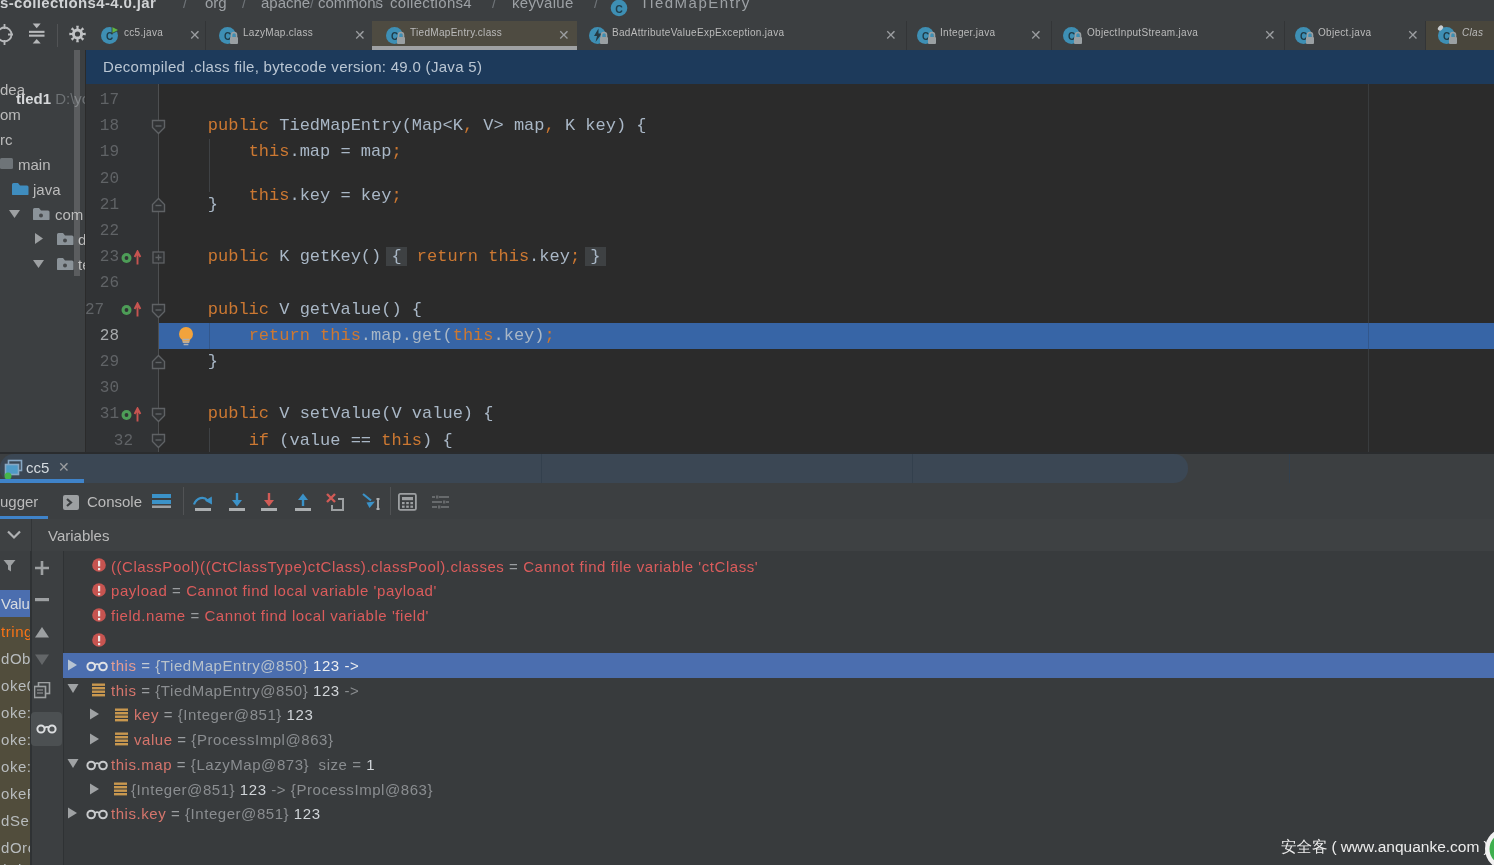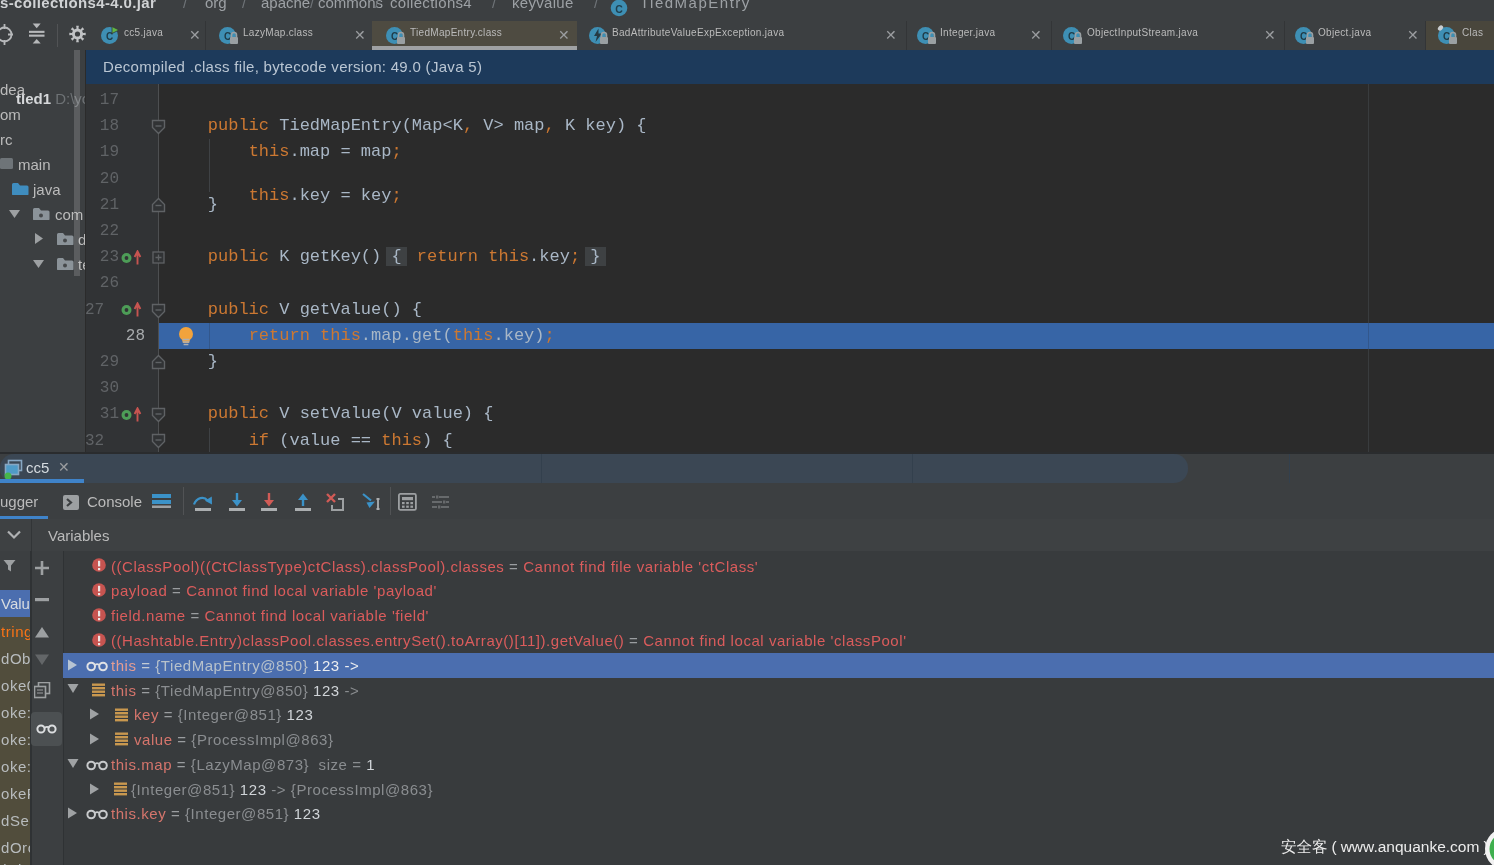--- a/index.html
+++ b/index.html
@@ -141,21 +141,21 @@
   </div>
 
   <div class="abs" style="left:1425px;top:0;width:69px;height:29px;border-left:1px solid #333537;background:#49463c;">
     <svg class="abs" style="left:11px;top:4px;" width="22" height="21">
         <circle cx="9.5" cy="10.5" r="8.5" fill="#3e8fb4"></circle>
         <text x="9.5" y="14.5" font-size="10" font-family="Liberation Sans" fill="#1f3b47" text-anchor="middle" font-weight="bold">C</text>
         <ellipse cx="3.5" cy="3" rx="3" ry="2.2" transform="rotate(-45 3.5 3)" fill="#c9cdd0"></ellipse>
         <rect x="12" y="12" width="8" height="7" rx="1" fill="#9aa0a3"></rect>
         <path d="M13.5 12 v-2 a2.5 2.5 0 0 1 5 0 v2" stroke="#9aa0a3" stroke-width="1.6" fill="none"></path>
       </svg>
-    <div class="abs tabtxt" style="left:36px;top:6px;">Clas</div>
+    <div class="abs tabtxt" style="left:36px;top:6px;font-style:italic;">Clas</div>
   </div>
 </div>
 
 <div class="abs" style="left:85px;top:50px;width:1409px;height:34px;background:#1d3a5b;">
   <div class="abs" style="left:18px;top:8px;font-size:15px;color:#bac6d3;letter-spacing:0.3px;">Decompiled .class file, bytecode version: 49.0 (Java 5)</div>
 </div>
 
 <div id="editor" class="abs" style="left:0;top:84px;width:1494px;height:368px;background:#2b2b2b;overflow:hidden;font-size:17px;line-height:26.2px;">
 
   <div class="abs" style="left:85px;top:0;width:73px;height:368px;background:#313335;"></div>
@@ -173,25 +173,25 @@
 
   <div class="abs ln" style="left:85px;top:3px;width:34px;text-align:right;line-height:26.2px;">17</div>
   <div class="abs ln" style="left:85px;top:29.2px;width:34px;text-align:right;line-height:26.2px;">18</div>
   <div class="abs ln" style="left:85px;top:55.4px;width:34px;text-align:right;line-height:26.2px;">19</div>
   <div class="abs ln" style="left:85px;top:81.6px;width:34px;text-align:right;line-height:26.2px;">20</div>
   <div class="abs ln" style="left:85px;top:107.8px;width:34px;text-align:right;line-height:26.2px;">21</div>
   <div class="abs ln" style="left:85px;top:134px;width:34px;text-align:right;line-height:26.2px;">22</div>
   <div class="abs ln" style="left:85px;top:160.2px;width:34px;text-align:right;line-height:26.2px;">23</div>
   <div class="abs ln" style="left:85px;top:186.4px;width:34px;text-align:right;line-height:26.2px;">26</div>
   <div class="abs ln" style="left:85px;top:212.6px;width:34px;text-align:left;line-height:26.2px;">27</div>
-  <div class="abs ln" style="left:85px;top:238.8px;width:34px;text-align:right;line-height:26.2px;color:#a7aaac;padding-left:26px;">28</div>
+  <div class="abs ln" style="left:85px;top:238.8px;width:34px;text-align:right;line-height:26.2px;color:#a7aaac;">28</div>
   <div class="abs ln" style="left:85px;top:265px;width:34px;text-align:right;line-height:26.2px;">29</div>
   <div class="abs ln" style="left:85px;top:291.2px;width:34px;text-align:right;line-height:26.2px;">30</div>
   <div class="abs ln" style="left:85px;top:317.4px;width:34px;text-align:right;line-height:26.2px;">31</div>
-  <div class="abs ln" style="left:85px;top:343.6px;width:34px;line-height:26.2px;">32</div>
+  <div class="abs ln" style="left:99px;top:343.6px;width:34px;text-align:right;line-height:26.2px;">32</div>
 
   <svg class="abs" style="left:121px;top:166px;" width="24" height="15">
       <circle cx="5.5" cy="8" r="5" fill="#4d9d57"></circle>
       <circle cx="5.5" cy="8" r="1.9" fill="#313335"></circle>
       <path d="M16.5 14.5 v-11 M13.6 7 l2.9 -5.7 l2.9 5.7" stroke="#c75450" stroke-width="1.9" fill="none"></path>
     </svg>
   <svg class="abs" style="left:121px;top:218.4px;" width="24" height="15">
       <circle cx="5.5" cy="8" r="5" fill="#4d9d57"></circle>
       <circle cx="5.5" cy="8" r="1.9" fill="#313335"></circle>
       <path d="M16.5 14.5 v-11 M13.6 7 l2.9 -5.7 l2.9 5.7" stroke="#c75450" stroke-width="1.9" fill="none"></path>
@@ -460,21 +460,20 @@
           <circle cx="7" cy="11" r="6.8" fill="#c75450"></circle>
           <rect x="6" y="6.8" width="2.2" height="5.6" fill="#efe5e4"></rect>
           <rect x="6" y="14" width="2.2" height="2.2" fill="#efe5e4"></rect>
         </svg></div>
     <div class="abs" style="left:111px;top:56.2px;white-space:nowrap;"><span class="ve">field.name</span><span class="veq"> = </span><span class="ve">Cannot find local variable 'field'</span></div>
     <div class="abs" style="left:92px;top:77.5px;"><svg width="15" height="21">
           <circle cx="7" cy="11" r="6.8" fill="#c75450"></circle>
           <rect x="6" y="6.8" width="2.2" height="5.6" fill="#efe5e4"></rect>
           <rect x="6" y="14" width="2.2" height="2.2" fill="#efe5e4"></rect>
         </svg></div>
-    <div class="abs" style="left:111px;top:81px;white-space:nowrap;"><span class="ve">((Hashtable.Entry)classPool.classes.entrySet().toArray()[11]).getValue()</span><span class="veq"> = </span><span class="ve">Cannot find local variable 'classPool'</span></div>
 
     <div class="abs" style="left:63px;top:102.3px;width:1431px;height:24.8px;background:#4b6eaf;"></div>
     <svg class="abs" style="left:67px;top:108px;" width="12" height="13">
         <path d="M1 0.5 l9 5.5 l-9 5.5 z" fill="#b7c4d3"></path>
       </svg>
     <svg class="abs" style="left:86px;top:108.8px;" width="23" height="13">
         <circle cx="5.2" cy="6.5" r="3.8" fill="none" stroke="#dfe2e5" stroke-width="2"></circle>
         <circle cx="17" cy="6.5" r="3.8" fill="none" stroke="#dfe2e5" stroke-width="2"></circle>
         <path d="M9 5.2 q2.1 -2 4.2 0" stroke="#dfe2e5" stroke-width="1.6" fill="none"></path>
       </svg>

